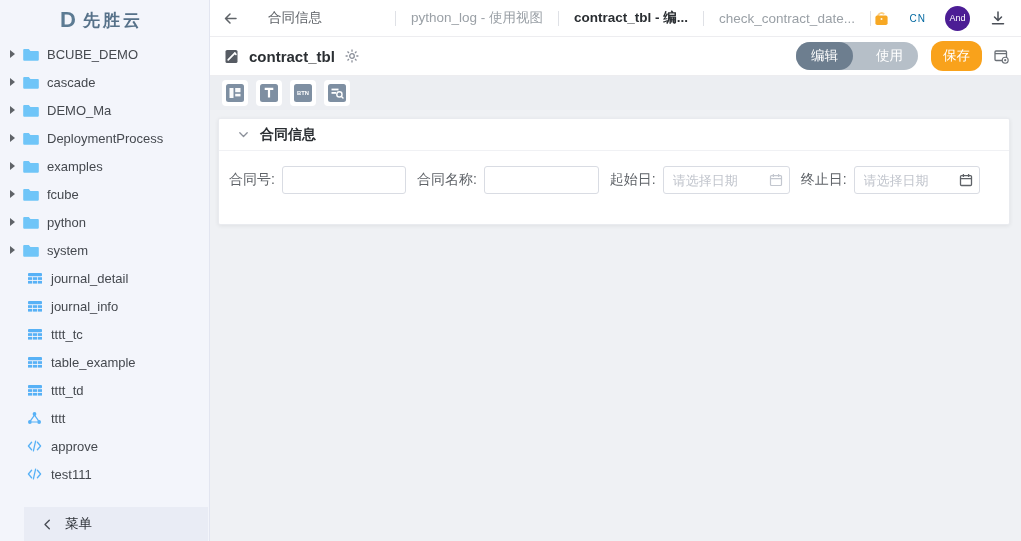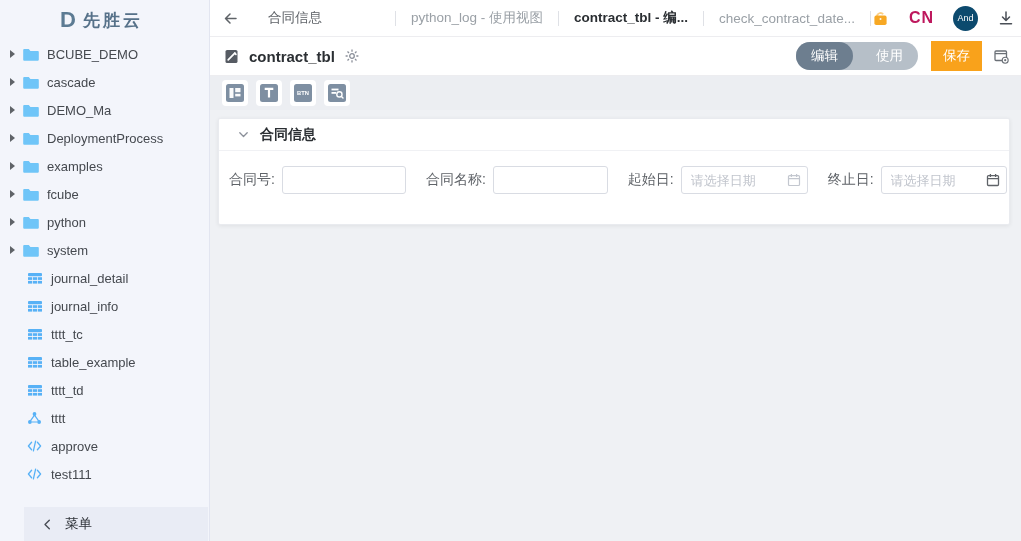--- a/index.html
+++ b/index.html
@@ -23,43 +23,43 @@
   
   .main { position:absolute; left:210px; top:0; right:0; bottom:0; display:flex; flex-direction:column; }
 
   .tabbar { height:37px; flex:none; background:#fff; border-bottom:1px solid #ededf0; display:flex; align-items:center; padding:0 14px 0 12px; }
   .back-btn { display:flex; align-items:center; margin-right:14px; cursor:pointer; }
   .tab { padding:0 15px; font-size:13.5px; color:#9aa0a6; white-space:nowrap; cursor:pointer; }
   .tab-first { color:#5f6368; margin-right:58px; }
   .tab-active { color:#2b2f33; font-weight:bold; }
   .tab-sep { width:1px; height:15px; background:#dfe1e6; flex:none; }
   .topbar-right { margin-left:auto; display:flex; align-items:center; gap:19px; }
-  .lang-btn { font-size:16px; font-weight:bold; color:#be185d; cursor:pointer; letter-spacing:1px; }
-  .avatar { width:25px; height:25px; border-radius:50%; background:#0c4a6e; color:#fff; font-size:9px; display:flex; align-items:center; justify-content:center; cursor:pointer; }
+  .lang-btn { font-size:10px; font-weight:normal; color:#0369a1; cursor:pointer; letter-spacing:1px; }
+  .avatar { width:25px; height:25px; border-radius:50%; background:#4c1d95; color:#fff; font-size:9px; display:flex; align-items:center; justify-content:center; cursor:pointer; }
   .icon-btn { display:flex; align-items:center; cursor:pointer; }
 
   .headerbar { height:39px; flex:none; background:#fff; border-bottom:1px solid #ededf0; display:flex; align-items:center; padding:0 10px 0 13px; }
   .doc-title { font-size:15px; font-weight:bold; color:#2b2f33; margin:13px 9px; }
   .headerbar-right { margin-left:auto; display:flex; align-items:center; }
   .mode-toggle { display:flex; background:#b6bfc8; border-radius:14px; color:#fff; font-size:13.5px; cursor:pointer;gap:8px; }
   .mode-seg { padding:5px 15px; border-radius:14px; }
   .mode-active { background:#6d7e8f; }
-  .save-btn { margin-left:13px; background:#f9a21b; color:#fff; font-size:13.5px; padding:6px 12px; border-radius:0; border:none; cursor:pointer; font-family:inherit; }
+  .save-btn { margin-left:13px; background:#f9a21b; color:#fff; font-size:13.5px; padding:6px 12px; border-radius:12px; border:none; cursor:pointer; font-family:inherit; }
   .snap-btn { margin-left:10px; display:flex; align-items:center; cursor:pointer; }
 
   .toolbar { height:34px; flex:none; background:#eceef2; display:flex; align-items:center; gap:8px; padding:0 12px; }
   .tool-btn { width:26px; height:26px; background:#fff; border-radius:4px; display:flex; align-items:center; justify-content:center; cursor:pointer; }
 
   .content { flex:1; background:#eff1f4; padding:8px 11px 0 8px; }
   .panel { background:#fff; border:1px solid #e9ebef; border-radius:2px; box-shadow:0 1px 4px rgba(0,0,0,.07); }
   .panel-header { height:32px; display:flex; align-items:center; padding-left:18px; border-bottom:1px solid #f0f1f4; cursor:pointer; }
   .panel-title { font-size:14px; font-weight:bold; color:#2b2f33; margin-left:10px; }
   .panel-body { padding:15px 0 30px; }
   .form-row { display:flex; align-items:center; padding-left:10px; }
-  .field { display:flex; align-items:center; margin-right:20px; }
+  .field { display:flex; align-items:center; margin-right:11px; }
   .field-label { font-size:14px; color:#5f6368; margin-right:7px; white-space:nowrap; }
   .text-input { width:124px; height:28px; border:1px solid #d9dce3; border-radius:3px; font-family:inherit; font-size:13px; padding:0 8px; color:#303133; outline:none; }
   .date-wrap { position:relative; display:flex; align-items:flex-end; }
   .date-input { width:127px; height:28px; border:1px solid #d9dce3; border-radius:3px; font-family:inherit; font-size:13px; padding:0 26px 0 9px; color:#303133; outline:none; }
   .date-input::placeholder { color:#c0c4cc; }
   .cal-ico { position:absolute; right:7px; top:7px; pointer-events:none; display:flex; }
 </style>
 </head>
 <body>
 

